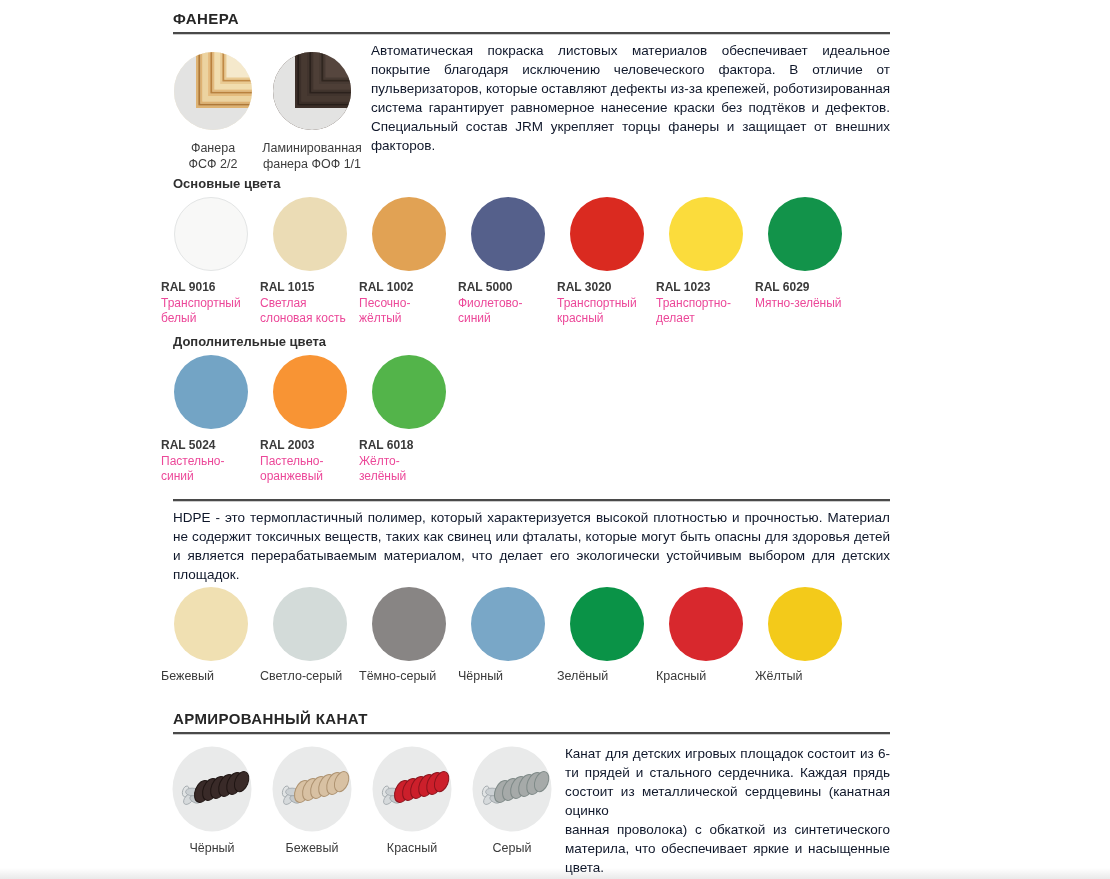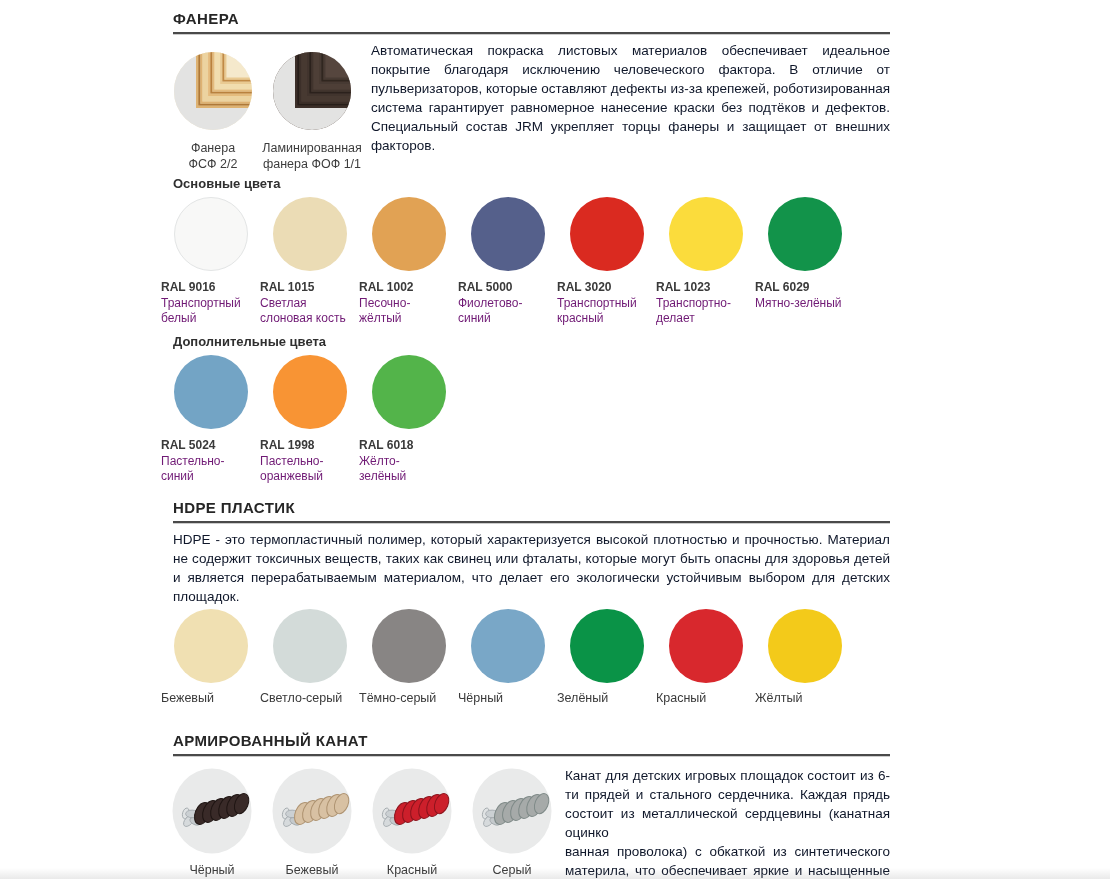--- a/index.html
+++ b/index.html
@@ -27,21 +27,21 @@
     font-size:12.5px;line-height:16px;color:#3d3d3d;margin-top:6px;white-space:pre-line;
   }
   .ply-desc{flex:1;margin-left:5px;margin-top:1px;}
   
   .group-label{font-size:13px;font-weight:bold;color:#2f2f2f;margin-top:4px;}
   
   .swatch-row{display:flex;margin-left:-12px;margin-top:6px;}
   .swatch{width:99px;text-align:left;}
   .dot{width:74px;height:74px;border-radius:50%;margin:0 auto;box-sizing:border-box;}
   .swatch-code{font-size:12px;font-weight:bold;color:#3a3a3a;margin-top:9px;line-height:15px;}
-  .swatch-name{font-size:12px;color:#701a75;line-height:15px;margin-top:1px;white-space:pre-line;}
+  .swatch-name{font-size:12px;color:#ec4899;line-height:15px;margin-top:1px;white-space:pre-line;}
   .swatch-name-only{font-size:12.5px;color:#3a3a3a;line-height:15px;margin-top:8px;}
   
   .sec-hdpe{margin-top:15px;}
   .sec-rope{margin-top:26px;}
   .hdpe-desc{margin-top:7px;}
   .hdpe-row{margin-top:3px;}
   .extra-label{margin-top:8px;}
   
   .rope-row{display:flex;margin-top:12px;}
   .rope-items{display:flex;}
@@ -184,35 +184,34 @@
     <div class="swatch-row">
 
     <div class="swatch">
           <div class="dot" style="background: rgb(115, 164, 197);"></div>
           <div class="swatch-code">RAL 5024</div>
           <div class="swatch-name">Пастельно-
 синий</div>
         </div>
         <div class="swatch">
           <div class="dot" style="background: rgb(248, 148, 52);"></div>
-          <div class="swatch-code">RAL 1998</div>
+          <div class="swatch-code">RAL 2003</div>
           <div class="swatch-name">Пастельно-
 оранжевый</div>
         </div>
         <div class="swatch">
           <div class="dot" style="background: rgb(83, 180, 74);"></div>
           <div class="swatch-code">RAL 6018</div>
           <div class="swatch-name">Жёлто-
 зелёный</div>
         </div>
       </div>
   </div>
 
   <div class="sec-hdpe">
-    <h2 class="sec-title">HDPE ПЛАСТИК</h2>
     <div class="rule"></div>
     <p class="para hdpe-desc">HDPE - это термопластичный полимер, который характеризуется высокой плотностью и прочностью. Материал не содержит токсичных веществ, таких как свинец или фталаты, которые могут быть опасны для здоровья детей и является перерабатываемым материалом, что делает его экологически устойчивым выбором для детских площадок.</p>
 
     <div class="swatch-row hdpe-row">
 
     <div class="swatch">
           <div class="dot" style="background: rgb(240, 224, 178);"></div>
           <div class="swatch-name-only">Бежевый</div>
         </div>
         <div class="swatch">

